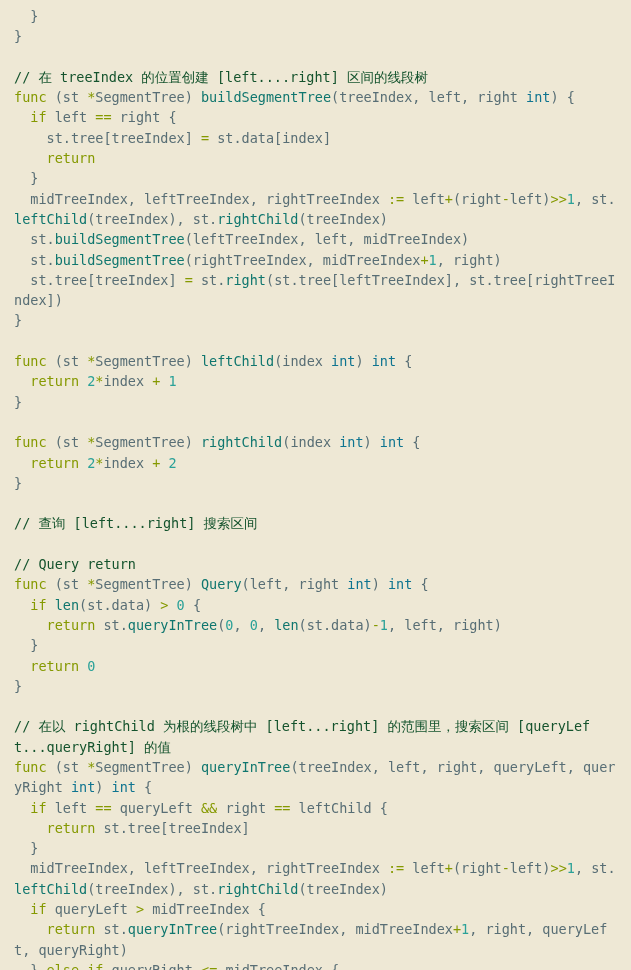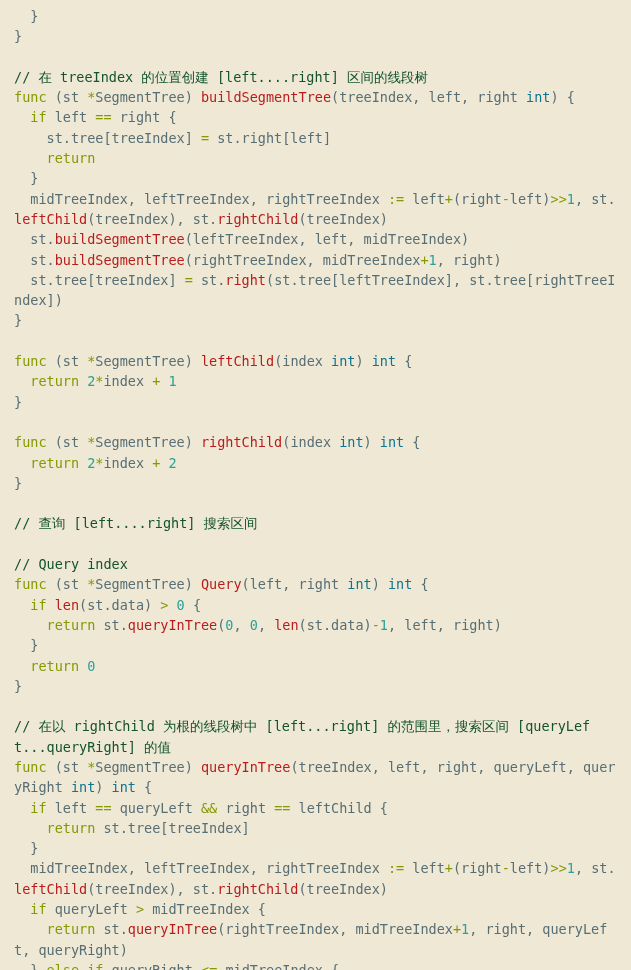--- a/index.html
+++ b/index.html
@@ -16,53 +16,53 @@
     line-height: 20.3px;
     white-space: pre-wrap;
     word-break: break-all;
     color: #586e75;
     background: #eee8d5;
   }
   .kw   { color: #859900; }   
   .typ  { color: #0e7490; }
   .num  { color: #2aa198; }   
   .op   { color: #859900; }   
-  .call { color: #b91c1c; }
+  .call { color: #0f766e; }
   .cmt  { color: #14532d; font-style: normal; }
   .star { color: #859900; }
 </style>
 </head>
 <body>
 
 <pre class="code"><span>  }</span>
 <span>}</span>
 
 <span class="cmt">// 在 treeIndex 的位置创建 [left....right] 区间的线段树</span>
 <span class="kw">func</span><span> (st </span><span class="star">*</span><span>SegmentTree) </span><span class="call">buildSegmentTree</span><span>(treeIndex, left, right </span><span class="typ">int</span><span>) {</span>
 <span class="kw">  if</span><span> left </span><span class="op">==</span><span> right {</span>
-<span>    st.tree[treeIndex] </span><span class="op">=</span><span> st.right[left]</span>
+<span>    st.tree[treeIndex] </span><span class="op">=</span><span> st.data[index]</span>
 <span class="kw">    return</span>
 <span>  }</span>
 <span>  midTreeIndex, leftTreeIndex, rightTreeIndex </span><span class="op">:=</span><span> left</span><span class="op">+</span><span>(right</span><span class="op">-</span><span>left)</span><span class="op">&gt;&gt;</span><span class="num">1</span><span>, st.</span><span class="call">leftChild</span><span>(treeIndex), st.</span><span class="call">rightChild</span><span>(treeIndex)</span>
 <span>  st.</span><span class="call">buildSegmentTree</span><span>(leftTreeIndex, left, midTreeIndex)</span>
 <span>  st.</span><span class="call">buildSegmentTree</span><span>(rightTreeIndex, midTreeIndex</span><span class="op">+</span><span class="num">1</span><span>, right)</span>
 <span>  st.tree[treeIndex] </span><span class="op">=</span><span> st.</span><span class="call">right</span><span>(st.tree[leftTreeIndex], st.tree[rightTreeIndex])</span>
 <span>}</span>
 
 <span class="kw">func</span><span> (st </span><span class="star">*</span><span>SegmentTree) </span><span class="call">leftChild</span><span>(index </span><span class="typ">int</span><span>) </span><span class="typ">int</span><span> {</span>
 <span class="kw">  return </span><span class="num">2</span><span class="op">*</span><span>index </span><span class="op">+</span><span class="num"> 1</span>
 <span>}</span>
 
 <span class="kw">func</span><span> (st </span><span class="star">*</span><span>SegmentTree) </span><span class="call">rightChild</span><span>(index </span><span class="typ">int</span><span>) </span><span class="typ">int</span><span> {</span>
 <span class="kw">  return </span><span class="num">2</span><span class="op">*</span><span>index </span><span class="op">+</span><span class="num"> 2</span>
 <span>}</span>
 
 <span class="cmt">// 查询 [left....right] 搜索区间</span>
 
-<span class="cmt">// Query index</span>
+<span class="cmt">// Query return</span>
 <span class="kw">func</span><span> (st </span><span class="star">*</span><span>SegmentTree) </span><span class="call">Query</span><span>(left, right </span><span class="typ">int</span><span>) </span><span class="typ">int</span><span> {</span>
 <span class="kw">  if </span><span class="call">len</span><span>(st.data) </span><span class="op">&gt;</span><span> </span><span class="num">0</span><span> {</span>
 <span class="kw">    return</span><span> st.</span><span class="call">queryInTree</span><span>(</span><span class="num">0</span><span>, </span><span class="num">0</span><span>, </span><span class="call">len</span><span>(st.data)</span><span class="op">-</span><span class="num">1</span><span>, left, right)</span>
 <span>  }</span>
 <span class="kw">  return </span><span class="num">0</span>
 <span>}</span>
 
 <span class="cmt">// 在以 rightChild 为根的线段树中 [left...right] 的范围里，搜索区间 [queryLeft...queryRight] 的值</span>
 <span class="kw">func</span><span> (st </span><span class="star">*</span><span>SegmentTree) </span><span class="call">queryInTree</span><span>(treeIndex, left, right, queryLeft, queryRight </span><span class="typ">int</span><span>) </span><span class="typ">int</span><span> {</span>
 <span class="kw">  if</span><span> left </span><span class="op">==</span><span> queryLeft </span><span class="op">&amp;&amp;</span><span> right </span><span class="op">==</span><span> leftChild {</span>

